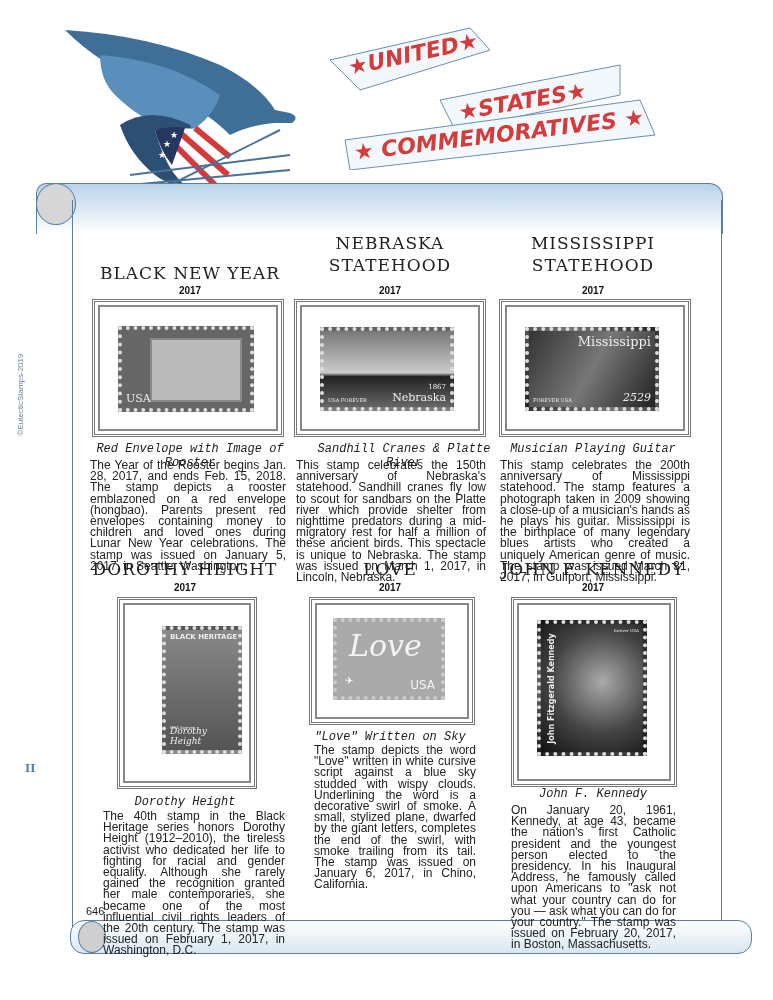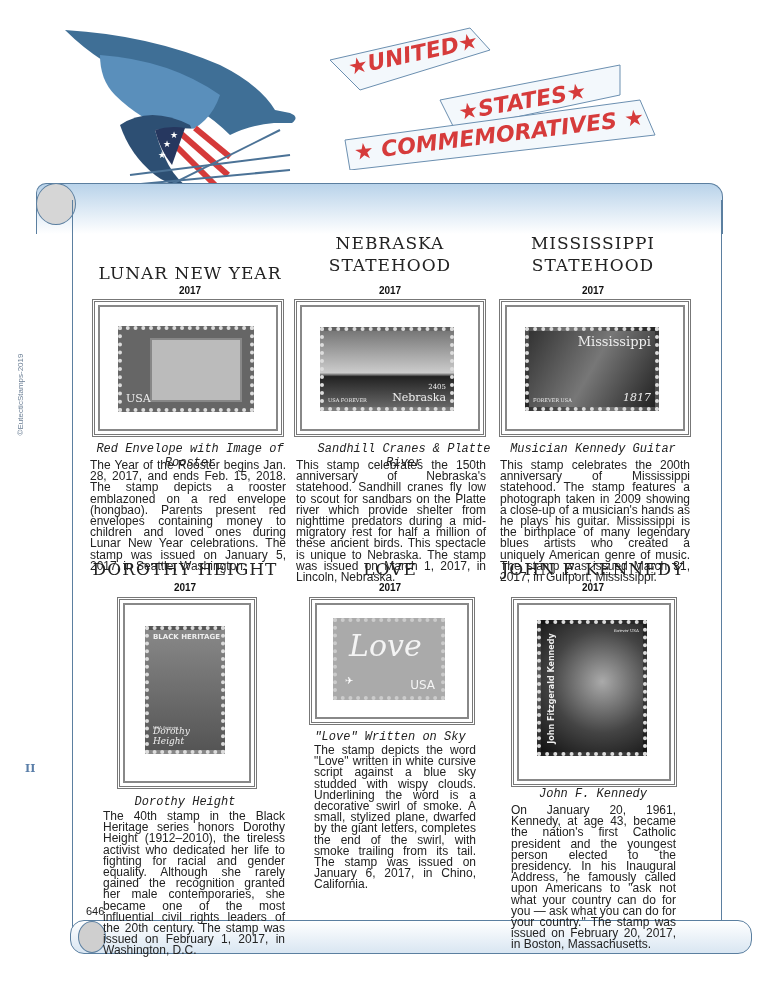--- a/index.html
+++ b/index.html
@@ -67,56 +67,56 @@
 <div class="abs scroll-top"></div>
 <div class="abs scroll-curl-tl"></div>
 <div class="abs scroll-body"></div>
 <div class="abs scroll-bottom"></div>
 <div class="abs scroll-curl-bl"></div>
 
 <div class="abs copyright">©EutecticStamps-2019</div>
 <div class="abs side-mark">II</div>
 <div class="abs page-num">646</div>
 
-<div class="title" style="left:90px;top:262px;width:200px;">LUNAR NEW YEAR</div>
+<div class="title" style="left:90px;top:262px;width:200px;">BLACK NEW YEAR</div>
 <div class="year" style="left:90px;top:285px;width:200px;">2017</div>
 <div class="frame" style="left:92px;top:299px;width:186px;height:132px;"></div>
 <div class="stamp" style="left:118px;top:326px;width:136px;height:86px;background:#666;">
   <div style="position:absolute;left:28px;top:8px;width:88px;height:60px;background:#bbb;border:2px solid #888;"></div>
   <span class="stamp-label" style="left:4px;bottom:3px;font-size:11px;">USA</span>
 </div>
 <div class="caption" style="left:90px;top:442px;width:200px;">Red Envelope with Image of Rooster</div>
 <div class="desc" style="left:90px;top:460px;width:196px;">The Year of the Rooster begins Jan. 28, 2017, and ends Feb. 15, 2018. The stamp depicts a rooster emblazoned on a red envelope (hongbao). Parents present red envelopes containing money to children and loved ones during Lunar New Year celebrations. The stamp was issued on January 5, 2017, in Seattle, Washington.</div>
 
 <div class="title" style="left:290px;top:232px;width:200px;"><span>NEBRASKA</span><br><span>STATEHOOD</span></div>
 <div class="year" style="left:290px;top:285px;width:200px;">2017</div>
 <div class="frame" style="left:294px;top:299px;width:186px;height:132px;"></div>
 <div class="stamp" style="left:320px;top:327px;width:134px;height:84px;background:linear-gradient(#777,#ccc 55%,#222 60%,#666);">
-  <span class="stamp-label" style="right:4px;bottom:16px;font-size:7px;">2405</span>
+  <span class="stamp-label" style="right:4px;bottom:16px;font-size:7px;">1867</span>
   <span class="stamp-label" style="right:4px;bottom:3px;font-size:11px;">Nebraska</span>
   <span class="stamp-label" style="left:4px;bottom:4px;font-size:5px;">USA FOREVER</span>
 </div>
 <div class="caption" style="left:304px;top:442px;width:200px;">Sandhill Cranes &amp; Platte River</div>
 <div class="desc" style="left:296px;top:460px;width:190px;">This stamp celebrates the 150th anniversary of Nebraska's statehood. Sandhill cranes fly low to scout for sandbars on the Platte river which provide shelter from nighttime predators during a mid-migratory rest for half a million of these ancient birds. This spectacle is unique to Nebraska. The stamp was issued on March 1, 2017, in Lincoln, Nebraska.</div>
 
 <div class="title" style="left:493px;top:232px;width:200px;"><span>MISSISSIPPI</span><br><span>STATEHOOD</span></div>
 <div class="year" style="left:493px;top:285px;width:200px;">2017</div>
 <div class="frame" style="left:499px;top:299px;width:186px;height:132px;"></div>
 <div class="stamp" style="left:525px;top:327px;width:134px;height:84px;background:linear-gradient(120deg,#333,#777 50%,#222);">
   <span class="stamp-label" style="right:4px;top:3px;font-size:13px;">Mississippi</span>
   <span class="stamp-label" style="left:4px;bottom:4px;font-size:5px;">FOREVER USA</span>
-  <span class="stamp-label" style="right:4px;bottom:3px;font-size:11px;font-style:italic;">1817</span>
+  <span class="stamp-label" style="right:4px;bottom:3px;font-size:11px;font-style:italic;">2529</span>
 </div>
-<div class="caption" style="left:493px;top:442px;width:200px;">Musician Kennedy Guitar</div>
+<div class="caption" style="left:493px;top:442px;width:200px;">Musician Playing Guitar</div>
 <div class="desc" style="left:500px;top:460px;width:190px;">This stamp celebrates the 200th anniversary of Mississippi statehood. The stamp features a photograph taken in 2009 showing a close-up of a musician's hands as he plays his guitar. Mississippi is the birthplace of many legendary blues artists who created a uniquely American genre of music. The stamp was issued March 31, 2017, in Gulfport, Mississippi.</div>
 
 <div class="title" style="left:85px;top:558px;width:200px;">DOROTHY HEIGHT</div>
 <div class="year" style="left:85px;top:582px;width:200px;">2017</div>
 <div class="frame" style="left:117px;top:597px;width:134px;height:186px;"></div>
-<div class="stamp" style="left:145px;top:626px;width:80px;height:128px;background:linear-gradient(#888,#555);">
+<div class="stamp" style="left:162px;top:626px;width:80px;height:128px;background:linear-gradient(#888,#555);">
   <span class="stamp-label" style="left:4px;top:3px;font-size:7px;font-family:'DejaVu Sans',sans-serif;font-weight:bold;">BLACK HERITAGE</span>
   <span class="stamp-label" style="left:4px;bottom:20px;font-size:4px;">USA forever</span>
   <span class="stamp-label" style="left:4px;bottom:4px;font-size:9px;font-style:italic;">Dorothy Height</span>
 </div>
 <div class="caption" style="left:85px;top:795px;width:200px;">Dorothy Height</div>
 <div class="desc" style="left:103px;top:811px;width:182px;">The 40th stamp in the Black Heritage series honors Dorothy Height (1912–2010), the tireless activist who dedicated her life to fighting for racial and gender equality. Although she rarely gained the recognition granted her male contemporaries, she became one of the most influential civil rights leaders of the 20th century. The stamp was issued on February 1, 2017, in Washington, D.C.</div>
 
 <div class="title" style="left:290px;top:558px;width:200px;">LOVE</div>
 <div class="year" style="left:290px;top:582px;width:200px;">2017</div>
 <div class="frame" style="left:309px;top:597px;width:160px;height:122px;"></div>

